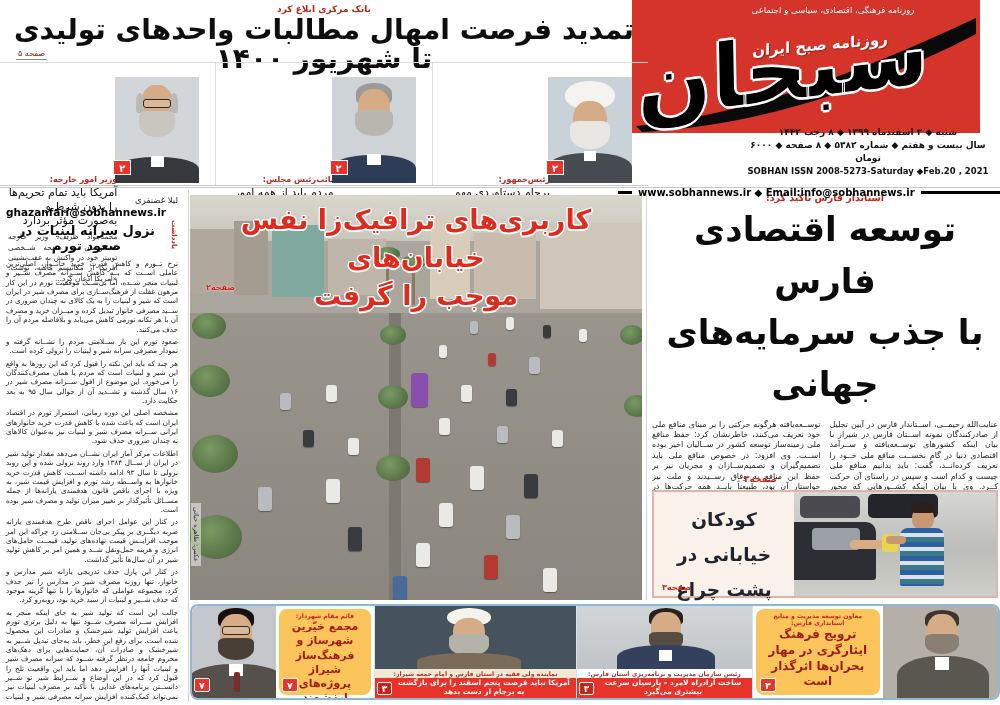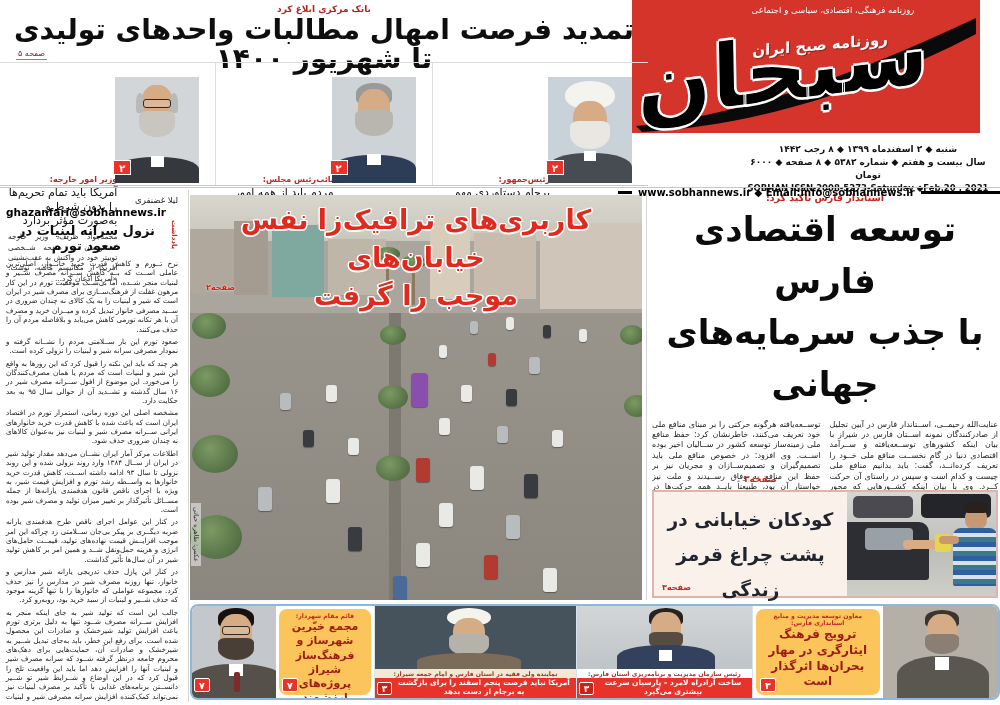--- a/index.html
+++ b/index.html
@@ -13,21 +13,21 @@
   .tb-headline{margin-top:1px;font-size:28px;line-height:1.05;font-weight:900;color:#0e0e0e;letter-spacing:-.5px}
   .tb-pageref{position:absolute;left:16px;top:49px;font-size:8px;color:#a5231c;border-bottom:1px solid #8a8a8a;padding:0 2px 1px}
 
   
   .masthead{position:absolute;right:0;top:0;width:352px;height:190px}
   .mh-red{position:absolute;right:20px;top:0;width:348px;height:133px;background:#d5342b}
   .mh-tagline{position:absolute;top:5px;right:10px;left:64px;text-align:center;color:#fff;font-size:8.5px}
   .mh-swoosh{position:absolute;left:0;top:14px;width:348px;height:118px}
   .mh-sub{position:absolute;top:36px;right:92px;color:#fff;font-size:15px;font-weight:bold;transform:rotate(-5deg) skewX(-6deg);text-shadow:1px 1px 1px rgba(0,0,0,.35)}
   .mh-logo{position:absolute;left:4px;top:22px;font-size:88px;line-height:1.1;font-weight:900;color:#000;transform:rotate(-7deg) skewX(-6deg);-webkit-text-stroke:1px #fff;text-shadow:-2px 0 0 #fff,2px 0 0 #fff,0 -2px 0 #fff,0 2px 0 #fff;z-index:3}
-  .mh-dates{position:absolute;top:143px;right:8px;width:248px;text-align:center;font-size:9px;font-weight:bold;line-height:1.45;color:#111}
+  .mh-dates{position:absolute;top:126px;right:8px;width:248px;text-align:center;font-size:9px;font-weight:bold;line-height:1.45;color:#111}
   .mh-dates .latin{direction:ltr;font-size:8.5px}
   .contact-line{position:absolute;top:176px;left:618px;width:382px;display:flex;align-items:center;direction:ltr;z-index:4}
   .cl-bar{height:3px;background:#000}
   .cl-bar-l{width:14px}
   .cl-bar-r{flex:1}
   .cl-text{font-size:10px;font-weight:bold;margin:11px 6px;color:#000;white-space:nowrap}
 
   
   .stories-row{position:absolute;left:0;top:62px;width:648px;height:124px;display:flex;direction:rtl;border-top:1px solid #dcdcdc;border-bottom:1px solid #c9c9c9}
   .story{flex:1;position:relative;padding:6px 8px 2px;border-left:1px solid #ddd}
@@ -74,21 +74,21 @@
   
   .lead{position:absolute;left:652px;top:192px;width:346px;height:292px}
   .ld-kicker{text-align:center;font-size:9.5px;font-weight:bold;color:#c4261d}
   .ld-headline{text-align:center;font-size:34px;line-height:1.52;font-weight:900;color:#0b0b0b;letter-spacing:-.5px;margin-top:1px}
   .ld-body{display:flex;direction:rtl;gap:9px;margin-top:9px;height:98px;overflow:hidden}
   .ld-col{flex:1;font-size:8px;line-height:1.3;text-align:justify;color:#1c1c1c}
   .ld-pageref{position:absolute;left:92px;bottom:0;font-size:9px;font-weight:bold;color:#c4261d}
 
   
   .street{position:absolute;left:652px;top:490px;width:346px;height:108px;border:2px solid #e2b3a9;display:flex;direction:ltr;background:#faf2ea}
-  .sc-text{position:relative;width:193px;padding:10px 6px 0;text-align:center}
+  .sc-text{position:relative;width:140px;padding:10px 6px 0;text-align:center}
   .sc-headline{font-size:18.5px;line-height:1.9;font-weight:900;color:#20242f;letter-spacing:-.3px}
   .sc-pageref{position:absolute;left:8px;bottom:4px;font-size:8px;font-weight:bold;color:#c4261d}
   .sc-photo{flex:1;position:relative;overflow:hidden;background:linear-gradient(#d6d6d3 0%,#bdbdb9 55%,#cfcfc9 100%)}
   .scp{position:absolute}
 
   
   .strip{position:absolute;left:190px;top:604px;width:810px;height:96px;border:2px solid #8fb7d7;border-radius:8px;background:#fff;display:flex;direction:rtl;overflow:hidden}
   .sitem{position:relative;border-left:1px solid #d7e4ef;overflow:hidden}
   .sitem:last-child{border-left:none}
   .si-flex{display:flex;direction:rtl;height:100%}

